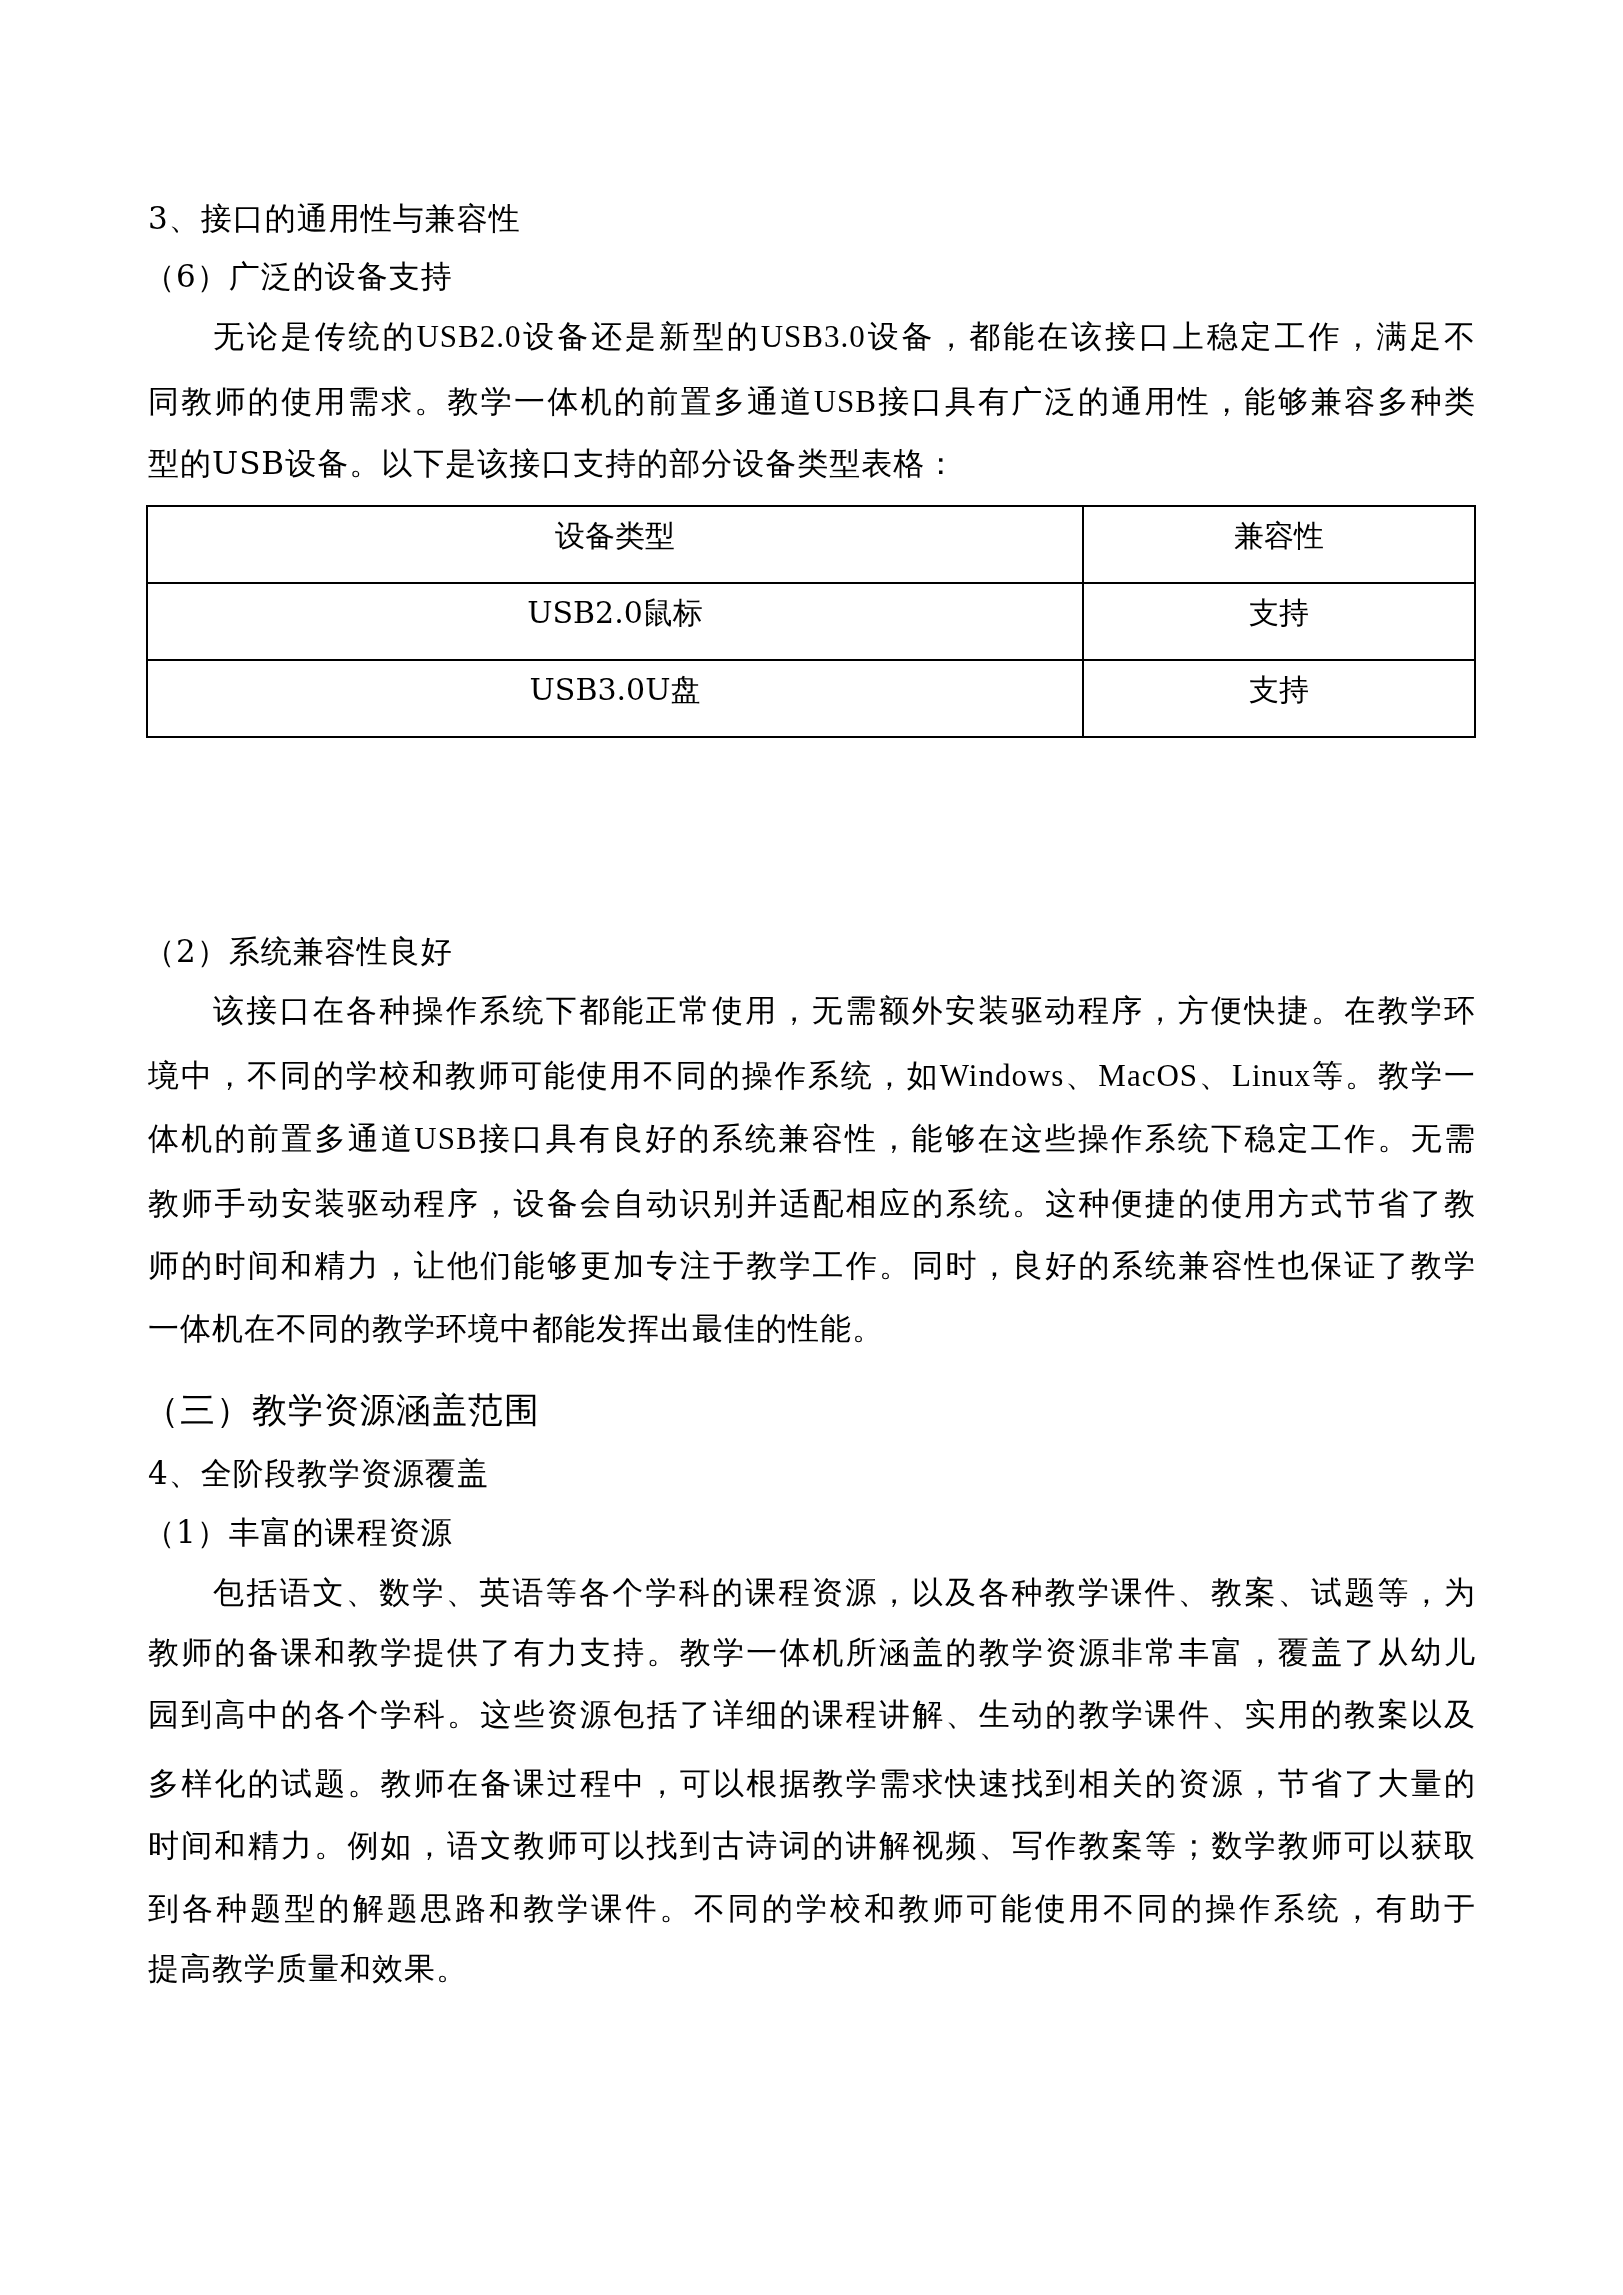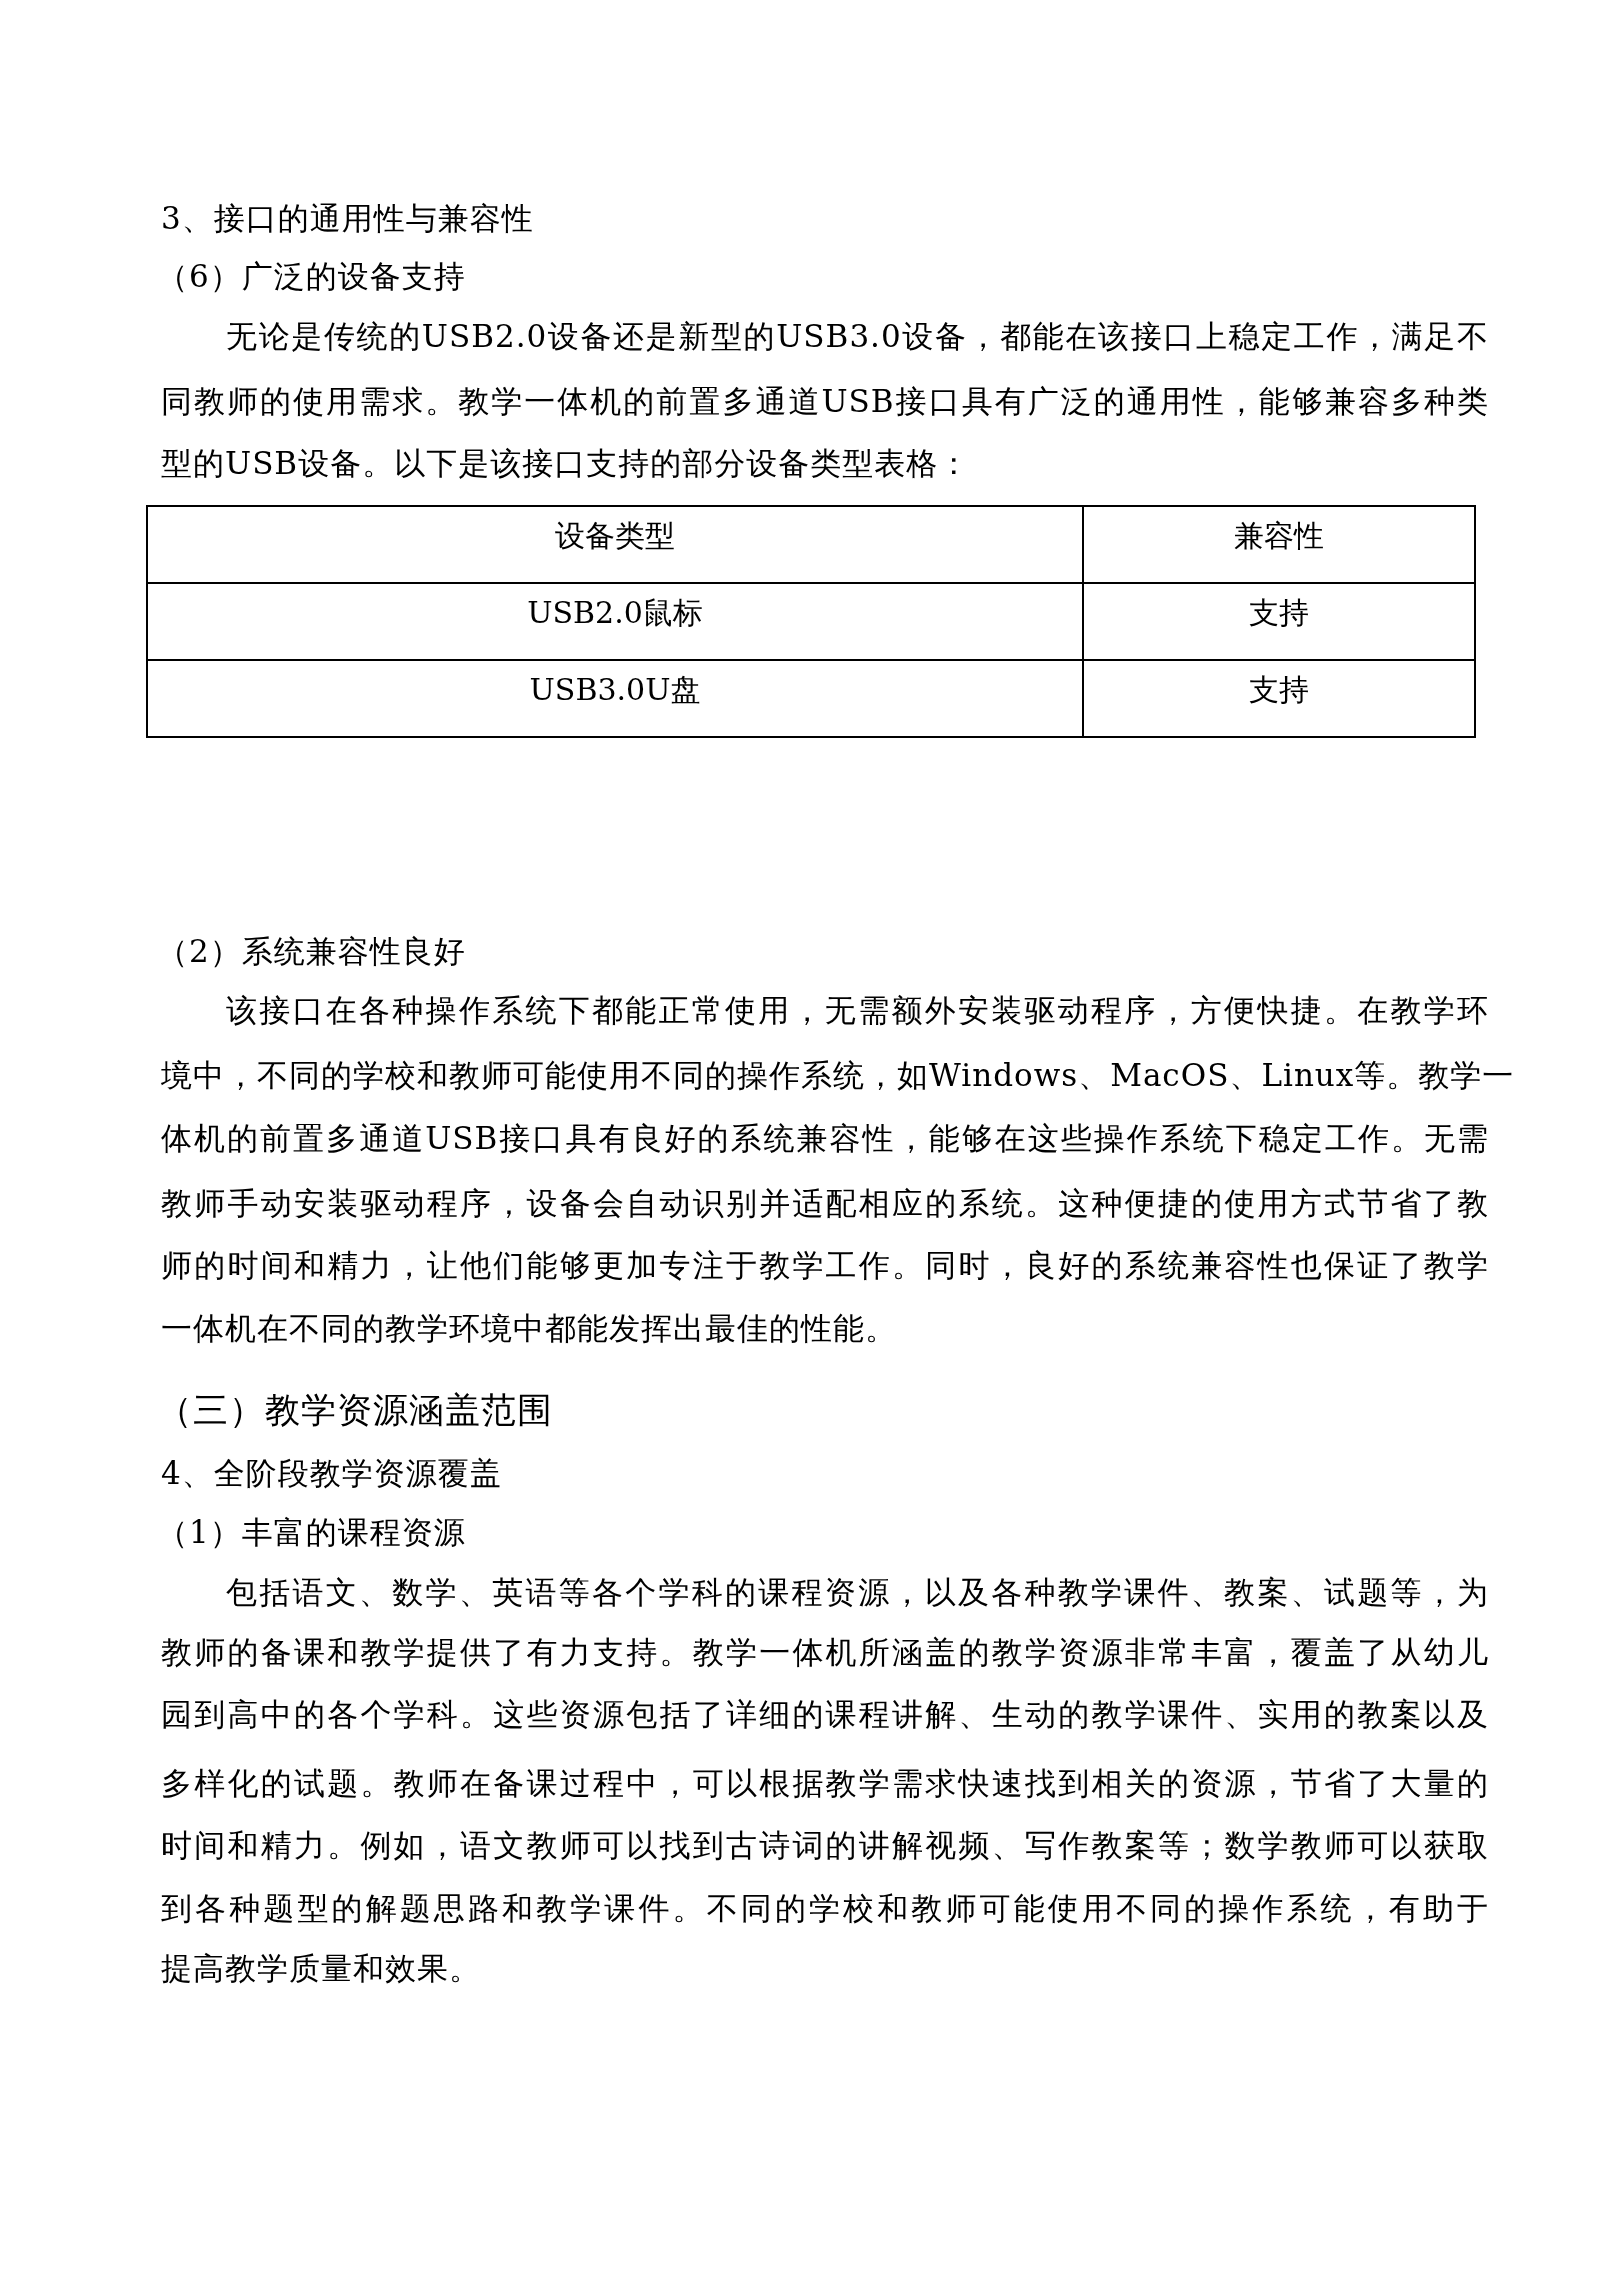--- a/index.html
+++ b/index.html
@@ -6,23 +6,22 @@
   body {
     width: 1623px; height: 2295px; position: relative; overflow: hidden;
     font-family: "DejaVu Serif", "Liberation Serif", serif;
     color: #000000;
   }
   .page { position: absolute; left: 148px; top: 0; width: 1328px; }
   .line {
     position: absolute; left: 0; width: 1328px;
     font-size: 31px; line-height: 39px; white-space: nowrap;
     letter-spacing: 1px;
-    margin-left: 13px;
   }
-  .just { text-align: justify; text-align-last: justify; }
+  .just { text-align: justify; text-align-last: justify; font-family: Liberation Serif, serif; }
   .indent { padding-left: 65px; box-sizing: border-box; }
   .h3 { font-size: 35px; line-height: 44px; font-family: Liberation Serif, serif; }
   table.devices {
     position: absolute; left: -2px; top: 505px; width: 1330px;
     border-collapse: collapse; font-size: 30px;
   }
   table.devices td {
     border: 2px solid #000; height: 77px; padding: 0;
     text-align: center; vertical-align: top; padding-top: 9.2px;
     box-sizing: border-box;

